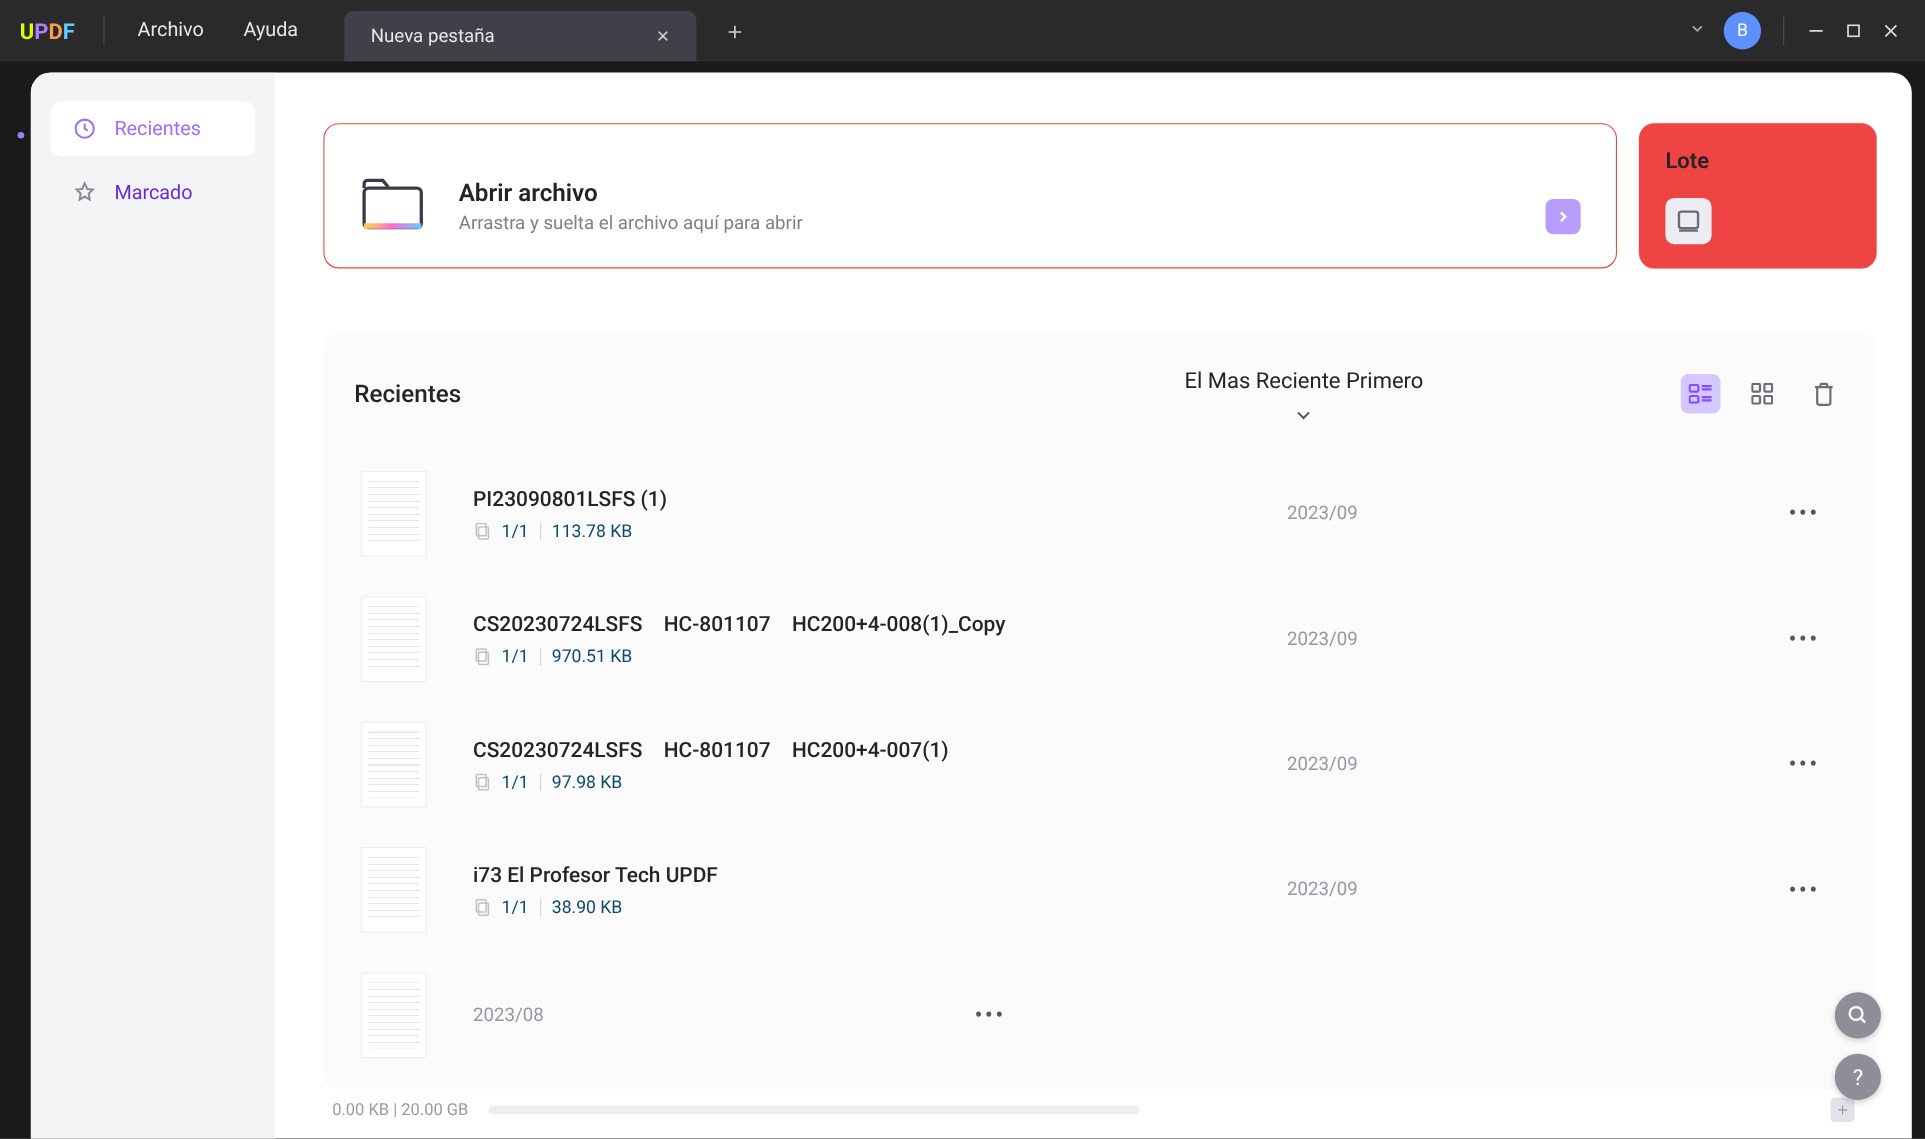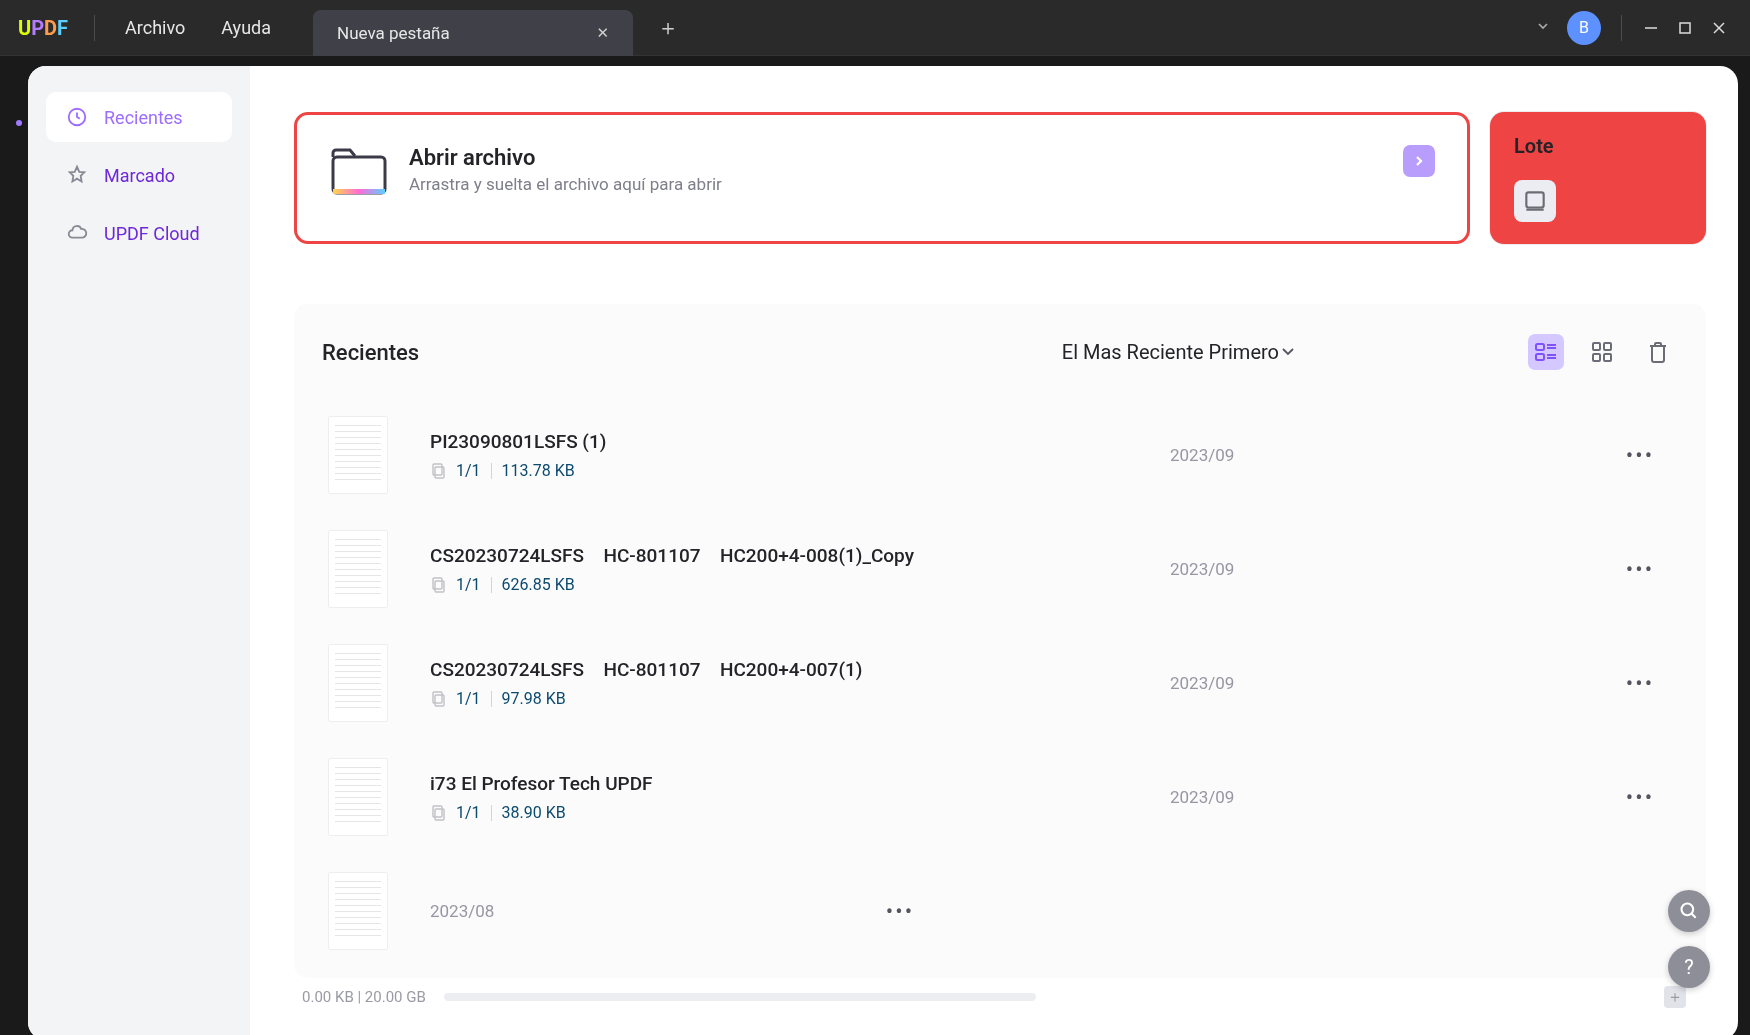--- a/index.html
+++ b/index.html
@@ -49,43 +49,43 @@
   padding: 12px 18px; margin: 0 18px; border-radius: 10px; cursor: pointer;
   color: #6d28d9; font-size: 18px;
 }
 .side-item.active { background: #fff; color: #9d6dff; }
 .side-item.active .side-icon svg { stroke: #9d6dff; }
 .side-icon { width: 26px; height: 26px; display: flex; align-items: center; justify-content: center; color: #8a8a95; }
 
 .main { flex: 1; padding: 46px 32px 20px 44px; display: flex; flex-direction: column; overflow: hidden; }
 .top-cards { display: flex; gap: 20px; width: 100%; }
 .open-card {
-  flex: 1; border: 3px solid #ef4444; border-radius: 14px; padding: 30px 32px;
-  display: flex; align-items: flex-start; gap: 20px; background: #fff; position: relative;
+  flex: 1; border: 1px solid #ef4444; border-radius: 14px; padding: 30px 32px;
+  display: flex; align-items: flex-end; gap: 30px; background: #fff; position: relative;
 }
 .folder-ico { width: 60px; height: 54px; }
 .open-texts { flex: 1; }
 .open-title { font-size: 22px; font-weight: 600; color: #232328; margin-bottom: 4px; }
 .open-sub { font-size: 17px; color: #7f7f8b; }
 .open-arrow { width: 32px; height: 32px; background: #b99dfc; border-radius: 7px; display: flex; align-items: center; justify-content: center; color: #fff; font-size: 15px; }
 .batch-card {
   width: 216px; background: #ef4444; border-radius: 14px; padding: 22px 24px;
   box-shadow: 0 0 0 1px #ededf1;
 }
 .batch-title { font-size: 20px; font-weight: 600; color: #232328; margin-bottom: 22px; }
 .batch-chip { width: 42px; height: 42px; background: #ecedf2; border-radius: 8px; display: flex; align-items: center; justify-content: center; }
 
 .recents-panel {
   margin-top: 60px; background: #fbfbfc; border-radius: 14px; padding: 30px 30px 10px 28px;
   flex: 1; display: flex; flex-direction: column; overflow: hidden;
 }
 .recents-head { display: flex; align-items: center; gap: 24px; margin-bottom: 28px; }
 .recents-title { font-size: 22px; color: #232328; font-weight: 500; }
 .recents-head-spacer { flex: 1; }
-.sort-btn { display: flex; align-items: center; gap: 3px; color: #232328; font-size: 20px; cursor: pointer; }
+.sort-btn { display: flex; align-items: center; gap: 16px; color: #232328; font-size: 20px; cursor: pointer; flex-direction: column; }
 .view-btn { width: 36px; height: 36px; border-radius: 7px; display: flex; align-items: center; justify-content: center; cursor: pointer; color: #6c6c77; }
 .view-btn.active { background: #d5c7ff; color: #8052ff; }
 .head-icons { display: flex; align-items: center; gap: 20px; margin-left: 210px; }
 
 .file-list { flex: 1; overflow-y: auto; }
 .file-row { display: flex; align-items: center; padding: 18px 8px 18px 6px; cursor: pointer; gap: 12px; }
 .thumb {
   width: 60px; height: 78px; border: 1px solid #eee; border-radius: 2px;
   background: #fff; margin-right: 30px; flex-shrink: 0; position: relative;
 }
@@ -166,28 +166,20 @@
         </span>
         <span>Recientes</span>
       </div>
       <div class="side-item">
         <span class="side-icon">
           <svg width="22" height="22" viewBox="0 0 24 24" fill="none" stroke="currentColor" stroke-width="2">
               <path d="M12 3l2.5 5.5L20 9l-4 4 1 6-5-3-5 3 1-6-4-4 5.5-.5z"></path>
             </svg>
         </span>
         <span>Marcado</span>
-      </div>
-      <div class="side-item">
-        <span class="side-icon">
-          <svg width="24" height="22" viewBox="0 0 24 24" fill="none" stroke="currentColor" stroke-width="2">
-              <path d="M7 17a4 4 0 010-8 5 5 0 019.6-1.5A4 4 0 1118 17H7z"></path>
-            </svg>
-        </span>
-        <span>UPDF Cloud</span>
       </div>
     </div>
 
     <div class="main">
       <div class="top-cards">
         <div class="open-card">
           <svg class="folder-ico" viewBox="0 0 60 54">
             <rect x="4" y="12" width="52" height="36" rx="4" fill="none" stroke="#3b3b47" stroke-width="3"></rect>
             <path d="M4 12V8a3 3 0 013-3h14l5 6" fill="none" stroke="#3b3b47" stroke-width="3"></path>
             <rect x="4" y="44" width="52" height="5" fill="url(#g)"></rect>
@@ -281,21 +273,21 @@
     <div class="thumb"></div>
     <div class="file-info">
       <div class="file-name">CS20230724LSFS HC-801107 HC200+4-008(1)_Copy</div>
       <div class="file-meta">
         <svg class="pages-ico" viewBox="0 0 16 16" fill="none" stroke="#9a9aa3" stroke-width="1.4">
                     <rect x="3" y="1" width="9" height="11" rx="1"></rect>
                     <rect x="5" y="4" width="9" height="11" rx="1"></rect>
                   </svg>
         <span>1/1</span>
         <span class="meta-sep"></span>
-        <span>626.85 KB</span>
+        <span>970.51 KB</span>
       </div>
     </div>
     <div class="file-date">2023/09</div>
     <div class="row-more">•••</div>
   </div>
             <div class="file-row">
     <div class="thumb"></div>
     <div class="file-info">
       <div class="file-name">CS20230724LSFS HC-801107 HC200+4-007(1)</div>
       <div class="file-meta">

